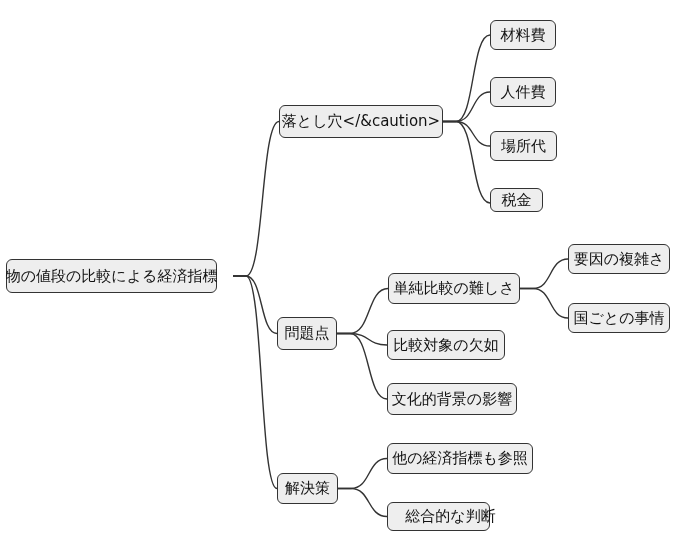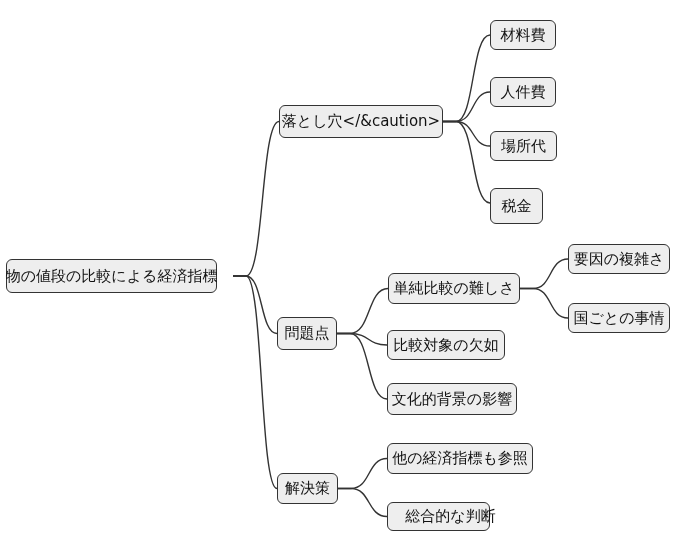--- a/index.html
+++ b/index.html
@@ -72,21 +72,21 @@
       </div>
       <div class="node" style="left: 490px; top: 20px; width: 66px; height: 30px;">
         <span>材料費</span>
       </div>
       <div class="node" style="left: 490px; top: 77px; width: 66px; height: 30px; text-align: right;">
         <span>人件費</span>
       </div>
       <div class="node" style="left: 490px; top: 131px; width: 67px; height: 30px;">
         <span>場所代</span>
       </div>
-      <div class="node" style="left: 490px; top: 188px; width: 53px; height: 36px;">
+      <div class="node" style="left: 490px; top: 188px; width: 53px; height: 24px;">
         <span>税金</span>
       </div>
       <div class="node" style="left: 277px; top: 317px; width: 60px; height: 33px;">
         <span>問題点</span>
       </div>
       <div class="node" style="left: 388px; top: 273px; width: 132px; height: 31px;">
         <span>単純比較の難しさ</span>
       </div>
       <div class="node" style="left: 568px; top: 244px; width: 102px; height: 30px;">
         <span>要因の複雑さ</span>

